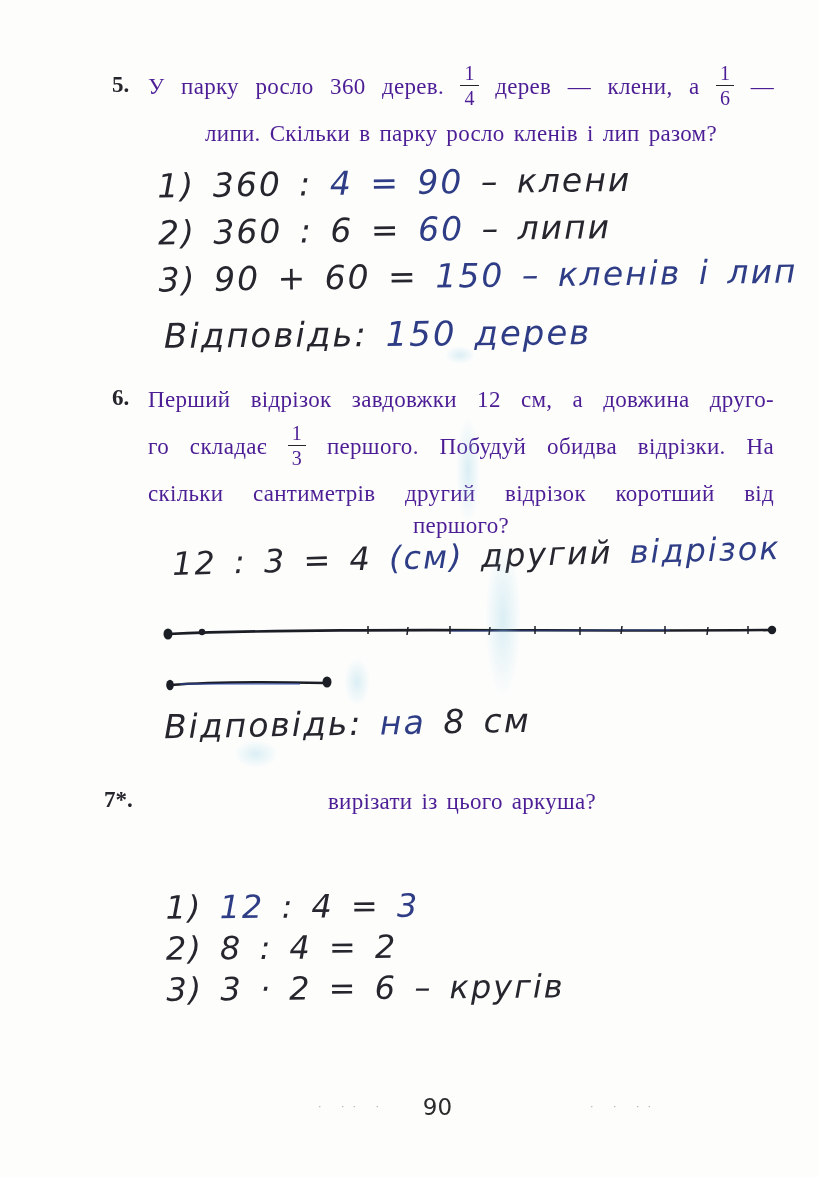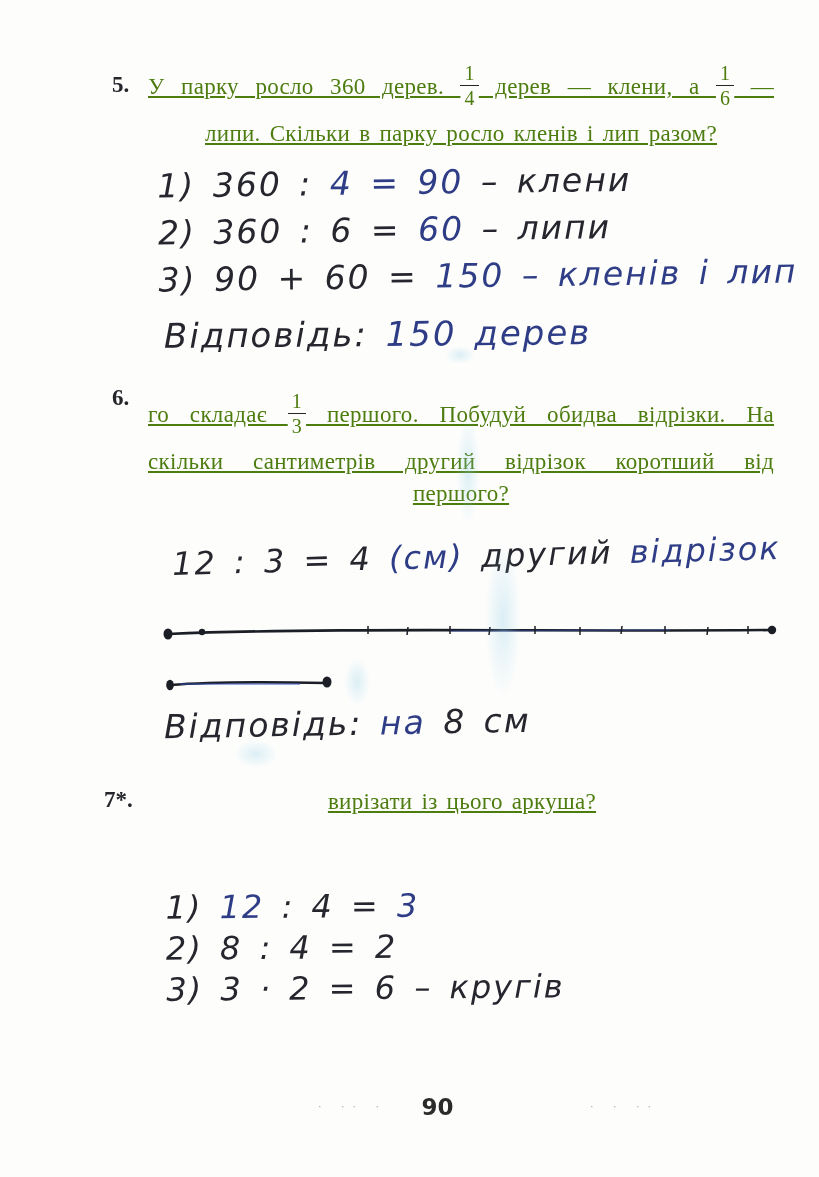--- a/index.html
+++ b/index.html
@@ -1,21 +1,21 @@
 <!DOCTYPE html>
 <html><head>
 <meta charset="utf-8">
 <style>
   html,body{margin:0;padding:0;background:#ffffff;}
   .sheet{position:relative;width:819px;height:1177px;background:#fdfdfc;overflow:hidden;
          font-family:"Liberation Serif",serif;}
   
   .problem{position:absolute;}
   .pnum{position:absolute;left:0;font-size:23px;font-weight:bold;color:#25262c;}
-  .ptext{margin-left:36px;font-size:23px;color:#4d7c0f;letter-spacing:0.3px;word-spacing:3px;text-decoration:underline;}
+  .ptext{margin-left:36px;font-size:23px;color:#4c1d95;letter-spacing:0.3px;word-spacing:3px;}
   .p7 .ptext{margin-left:46px;}
   .line{line-height:32px;min-height:32px;text-align:center;}
   .line.just{text-align:justify;text-align-last:justify;}
   .line.tall{line-height:62px;height:62px;}
   .frac{display:inline-flex;flex-direction:column;align-items:center;vertical-align:middle;
         font-size:20px;line-height:1.1;position:relative;top:-3px;text-align:center;}
   .frac .fn{border-bottom:1.7px solid #25262c;padding:0 4px 1px;}
   .frac .fd{padding-top:1px;}
   .p5{top:56px;left:112px;width:662px;}
   .p5 .pnum{top:16px;}
@@ -32,21 +32,21 @@
   .hw5{top:158px;left:158px;font-size:33px;line-height:47px;transform:rotate(-0.8deg);}
   .ans5{top:314px;left:164px;font-size:34px;transform:rotate(-0.5deg);}
   .hw6{top:537px;left:172px;font-size:32px;transform:rotate(-1.5deg);}
   .ans6{top:704px;left:164px;font-size:33px;transform:rotate(-1deg);}
   .hw7{top:886px;left:166px;font-size:32px;line-height:41px;transform:rotate(-0.5deg);}
   .ans7{top:1032px;left:186px;font-size:32px;}
   
   .figure{position:absolute;top:606px;left:150px;}
   
   .footer{position:absolute;top:1094px;left:0;width:819px;text-align:center;
-          font-family:"DejaVu Sans",sans-serif;font-size:23px;color:#2b2b2b;text-indent:56px;font-weight:bold;}
+          font-family:"DejaVu Sans",sans-serif;font-size:23px;color:#2b2b2b;text-indent:56px;}
   .specks{position:absolute;top:1100px;font-family:"DejaVu Sans",sans-serif;font-size:11px;
           color:#9a9a96;letter-spacing:8px;opacity:.8;}
   .spk-l{left:318px;}
   .spk-r{left:480px;text-indent:110px;}
   
   .smudge{position:absolute;border-radius:50%;
           background:radial-gradient(closest-side,rgba(140,205,228,.30),rgba(140,205,228,0));}
   .sm1{left:445px;top:346px;width:30px;height:18px;}
   .sm2{left:456px;top:416px;width:24px;height:108px;}
   .sm3{left:485px;top:542px;width:36px;height:155px;}
@@ -76,20 +76,21 @@
       <div class="hwline"><span class="ink-black">2) 360 : 6 = </span><span class="ink-blue">60</span><span class="ink-black"> – липи</span></div>
       <div class="hwline"><span class="ink-black">3) 90 + 60 = </span><span class="ink-blue">150</span><span class="ink-blue"> – кленів і лип</span></div>
     </div>
   <div class="hw ans5">
       <div class="hwline"><span class="ink-black">Відповідь: </span><span class="ink-blue">150 дерев</span></div>
     </div>
 
   <div class="problem p6">
     <span class="pnum">6.</span>
     <div class="ptext">
+        <div class="line just"><span>Перший відрізок завдовжки 12 см, а довжина друго-</span></div>
         <div class="line tall just"><span>го складає </span><span class="frac">
             <span class="fn">1</span>
             <span class="fd">3</span>
           </span><span> першого. Побудуй обидва відрізки. На</span></div>
         <div class="line just"><span>скільки сантиметрів другий відрізок коротший від</span></div>
         <div class="line"><span>першого?</span></div>
       </div>
   </div>
   <div class="hw hw6">
       <div class="hwline"><span class="ink-black">12 : 3 = 4 </span><span class="ink-blue">(см)</span><span class="ink-black"> другий </span><span class="ink-blue">відрізок</span></div>

